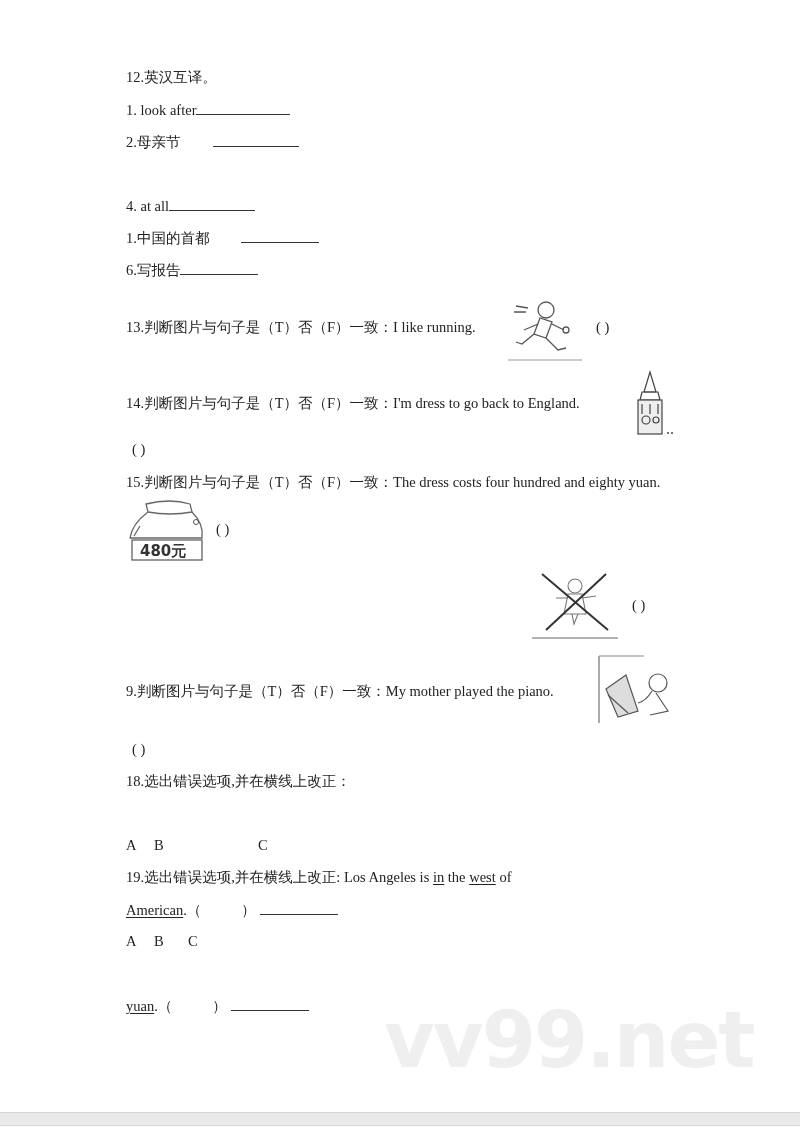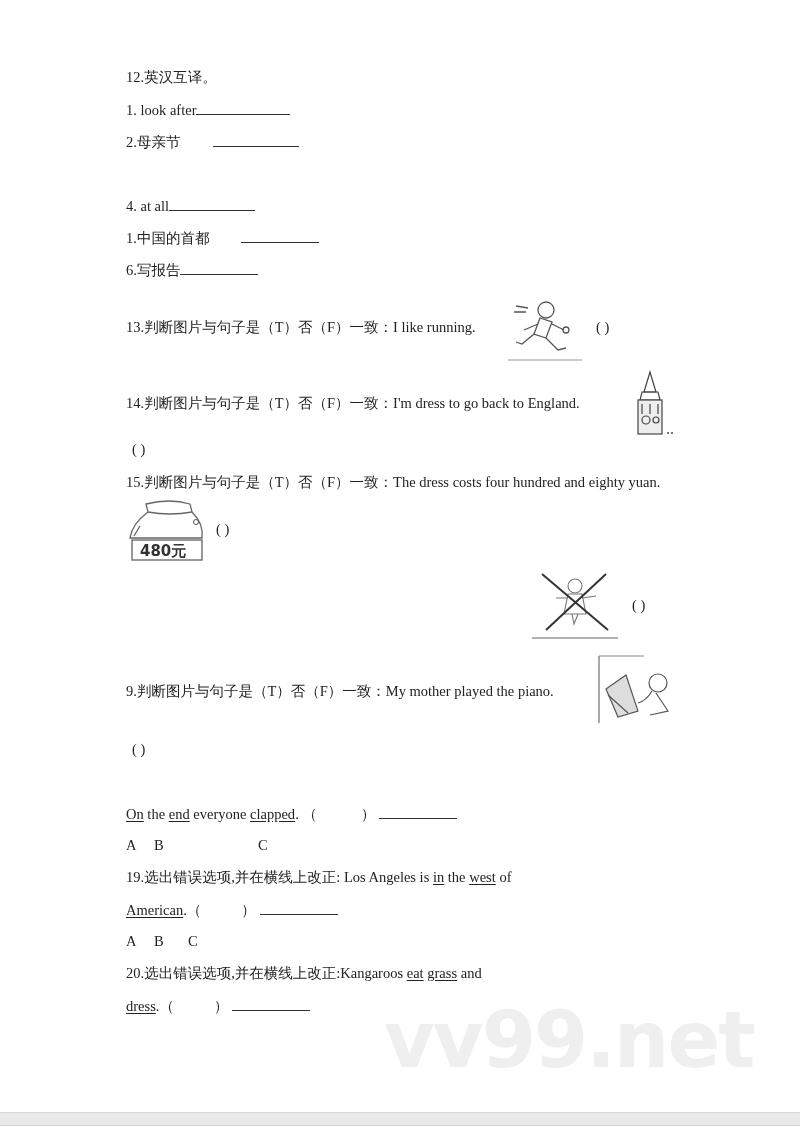--- a/index.html
+++ b/index.html
@@ -123,40 +123,35 @@
         <path d="M8 34 L28 20 L40 56 L20 62 Z" fill="#ddd"></path>
         <path d="M10 40 L30 58"></path>
         <circle cx="60" cy="28" r="9"></circle>
         <path d="M54 36 Q48 46 40 48"></path>
         <path d="M58 38 L70 56 L52 60"></path>
       </g>
     </svg>
   </div>
   <div class="line" style="top:740px;left:116px">(        )</div>
 
-  <div class="line" style="top:804px">
-    <span class="u">On</span><span> the </span><span class="u">end</span><span> everyone </span><span class="u">clapped</span><span>. （</span><span style="display:inline-block;width:44px"></span><span>）</span><span class="blank" style="width:78px;margin-left:4px"></span>
-  </div>
+  <div class="line" style="top:772px">18.选出错误选项,并在横线上改正：</div>
   <div class="line abc" style="top:836px">
     <span style="width:28px">A</span><span style="width:104px">B</span><span>C</span>
   </div>
 
   <div class="line" style="top:868px">
     <span>19.选出错误选项,并在横线上改正: </span><span>Los Angeles is </span><span class="u">in</span><span> the </span><span class="u">west</span><span> of</span>
   </div>
   <div class="line" style="top:900px">
     <span class="u">American</span><span>.（</span><span style="display:inline-block;width:40px"></span><span>）</span><span class="blank" style="width:78px;margin-left:4px"></span>
   </div>
   <div class="line abc" style="top:932px">
     <span style="width:28px">A</span><span style="width:34px">B</span><span>C</span>
   </div>
 
-  <div class="line" style="top:964px">
-    <span>20.选出错误选项,并在横线上改正:</span><span>Kangaroos </span><span class="u">eat</span><span> </span><span class="u">grass</span><span> and</span>
-  </div>
   <div class="line" style="top:996px">
-    <span class="u">dress</span><span>.（</span><span style="display:inline-block;width:40px"></span><span>）</span><span class="blank" style="width:78px;margin-left:4px"></span>
+    <span class="u">yuan</span><span>.（</span><span style="display:inline-block;width:40px"></span><span>）</span><span class="blank" style="width:78px;margin-left:4px"></span>
   </div>
 
   <div class="watermark">vv99.net</div>
 </div>
 
 <div class="strip"></div>
 
 </body></html>

